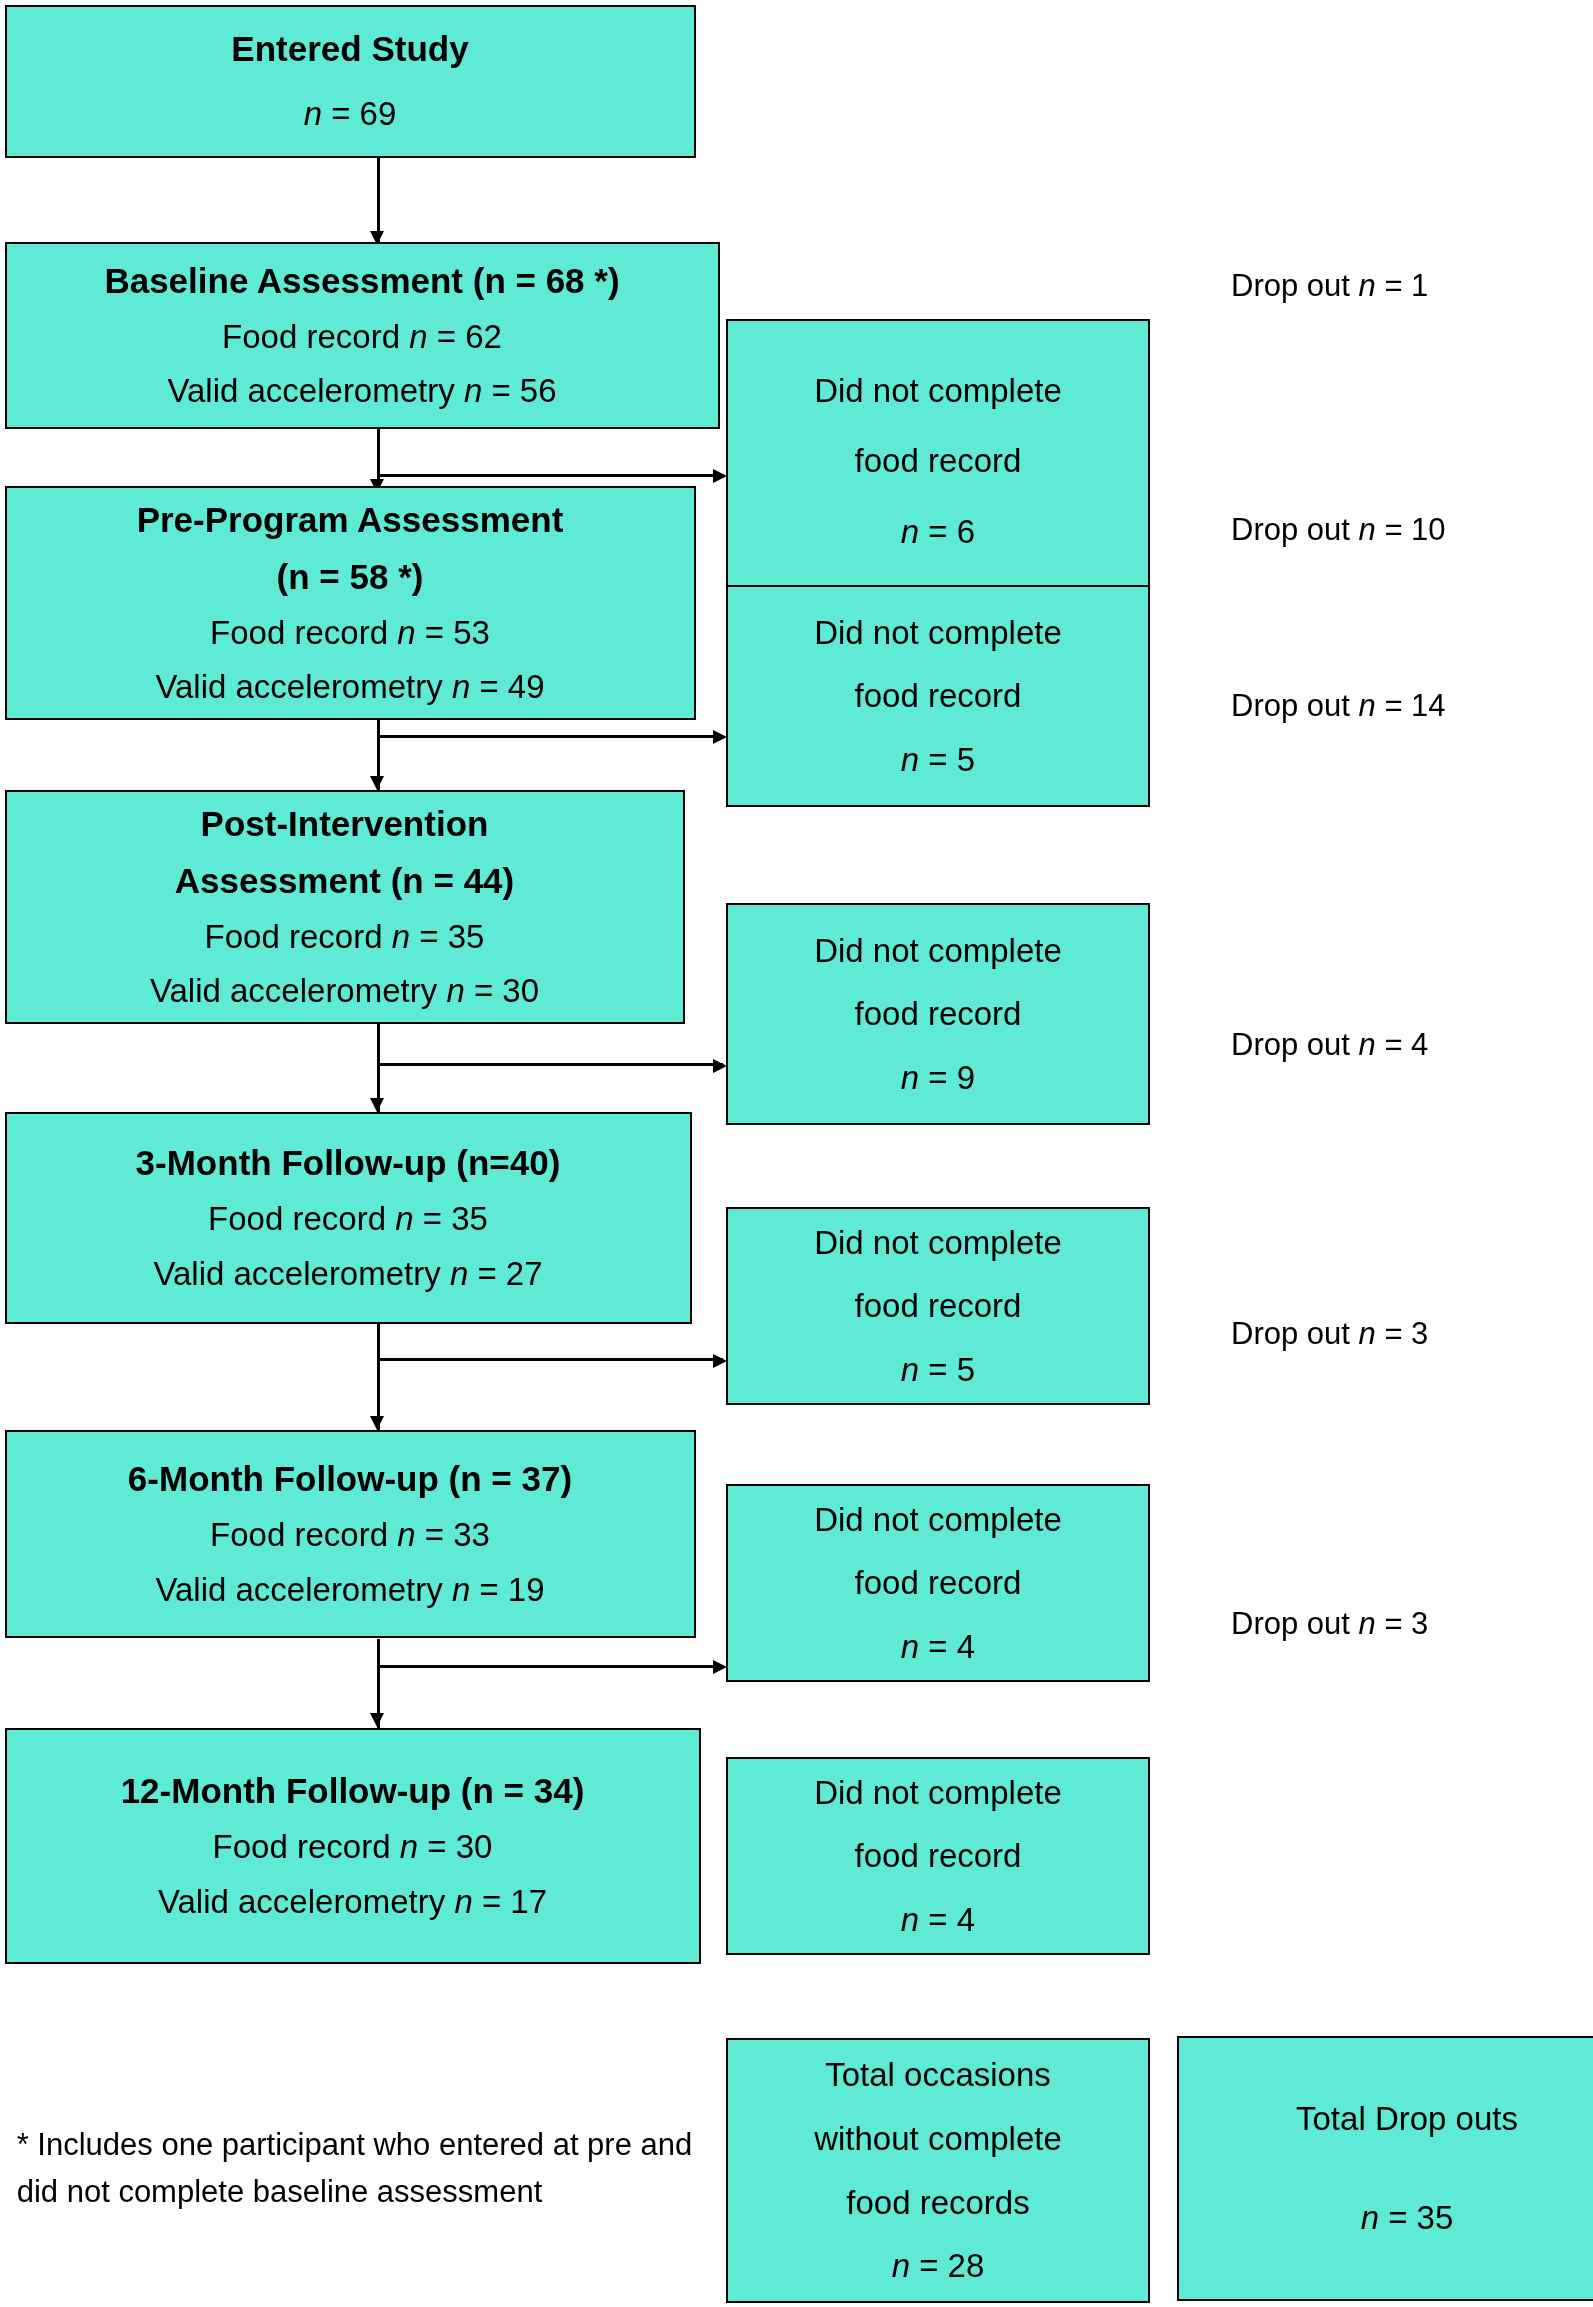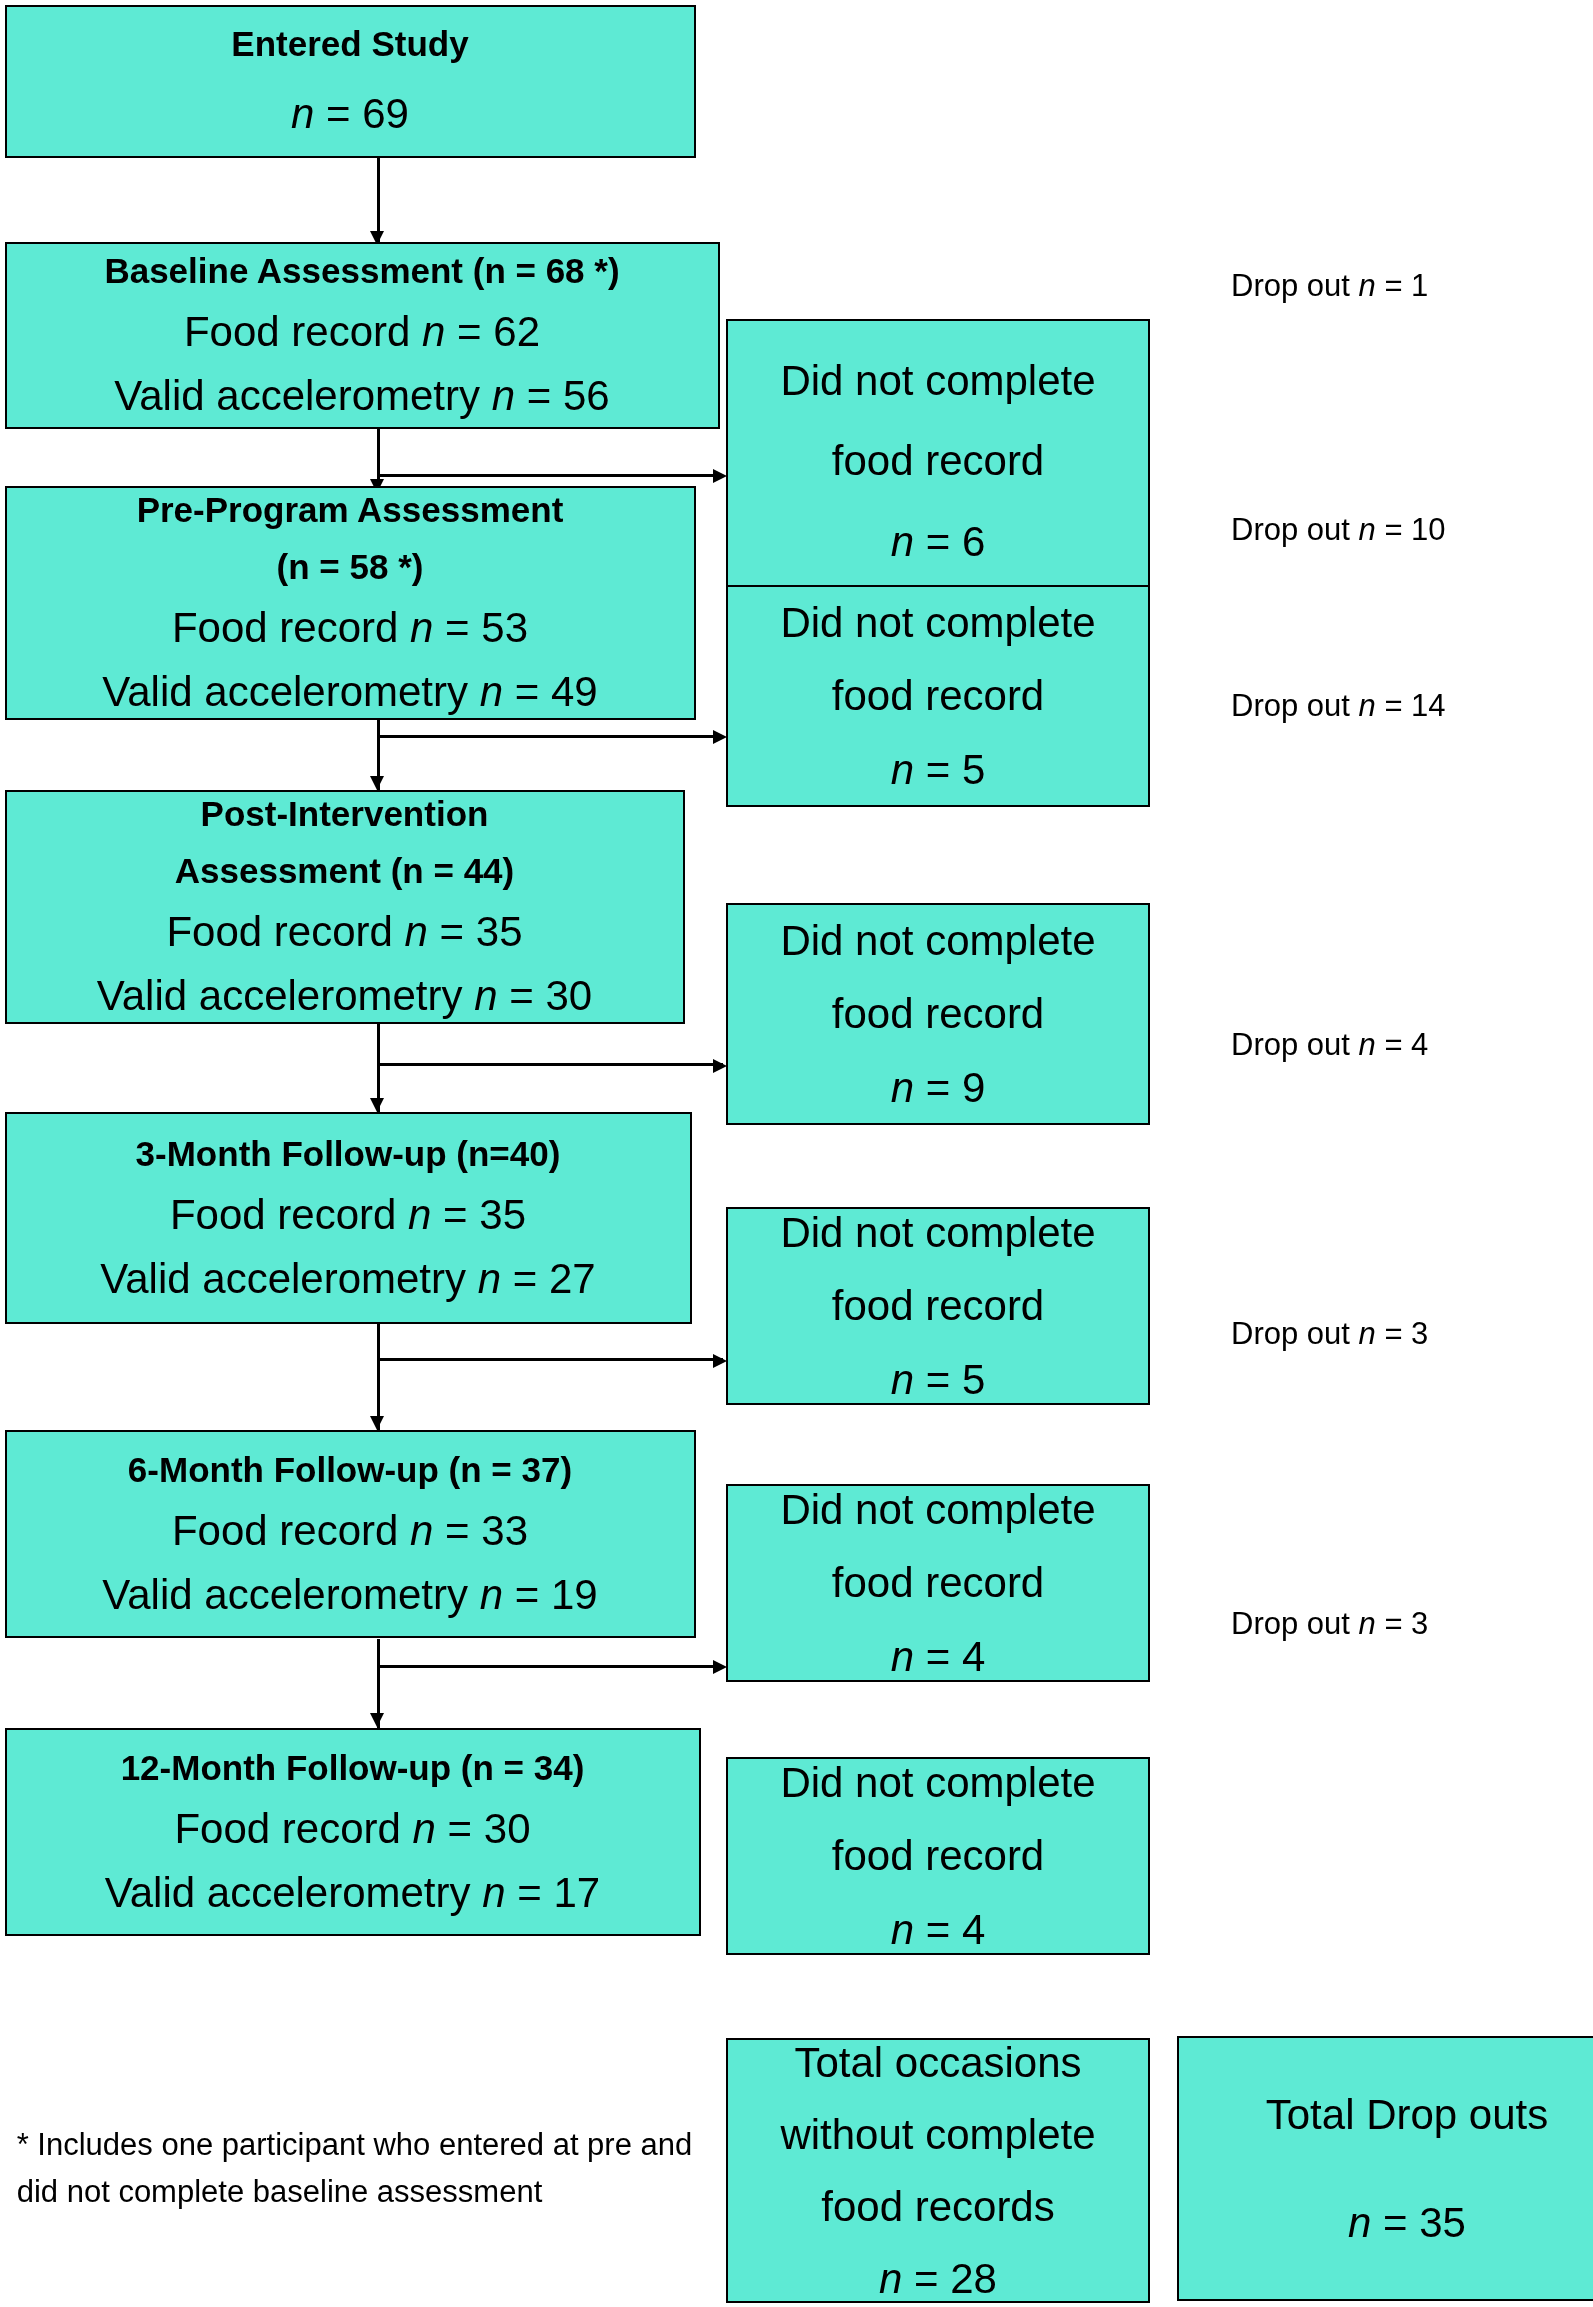--- a/index.html
+++ b/index.html
@@ -29,21 +29,21 @@
     z-index: 5;
   }
   .line-title {
     font-weight: bold;
     font-size: 35px;
     line-height: 1.08;
     white-space: nowrap;
   }
   .line-sub {
     font-weight: normal;
-    font-size: 42px;
+    font-size: 33px;
     line-height: 1.08;
     white-space: nowrap;
   }
   .gap-sm { height: 19px; }
   .gap-md { height: 28px; }
   .gap-lg { height: 35px; }
   i.v { font-style: italic; }
   .droplabel {
     position: absolute;
     font-size: 31px;
@@ -158,21 +158,21 @@
   </div>
 
   <div class="box" style="left:4.5px; top:1430px; width:691px; height:208px;">
     <div class="line-title">6-Month Follow-up (n = 37)</div>
     <div class="gap-sm"></div>
     <div class="line-sub">Food record <i class="v">n</i> = 33</div>
     <div class="gap-sm"></div>
     <div class="line-sub">Valid accelerometry <i class="v">n</i> = 19</div>
   </div>
 
-  <div class="box" style="left:4.5px; top:1728px; width:696px; height:208px;">
+  <div class="box" style="left:4.5px; top:1728px; width:696px; height:236px;">
     <div class="line-title">12-Month Follow-up (n = 34)</div>
     <div class="gap-sm"></div>
     <div class="line-sub">Food record <i class="v">n</i> = 30</div>
     <div class="gap-sm"></div>
     <div class="line-sub">Valid accelerometry <i class="v">n</i> = 17</div>
   </div>
 
   <div class="box" style="left:726px; top:319px; width:424px; height:284px;">
     <div class="line-sub">Did not complete</div>
     <div class="gap-lg"></div>

